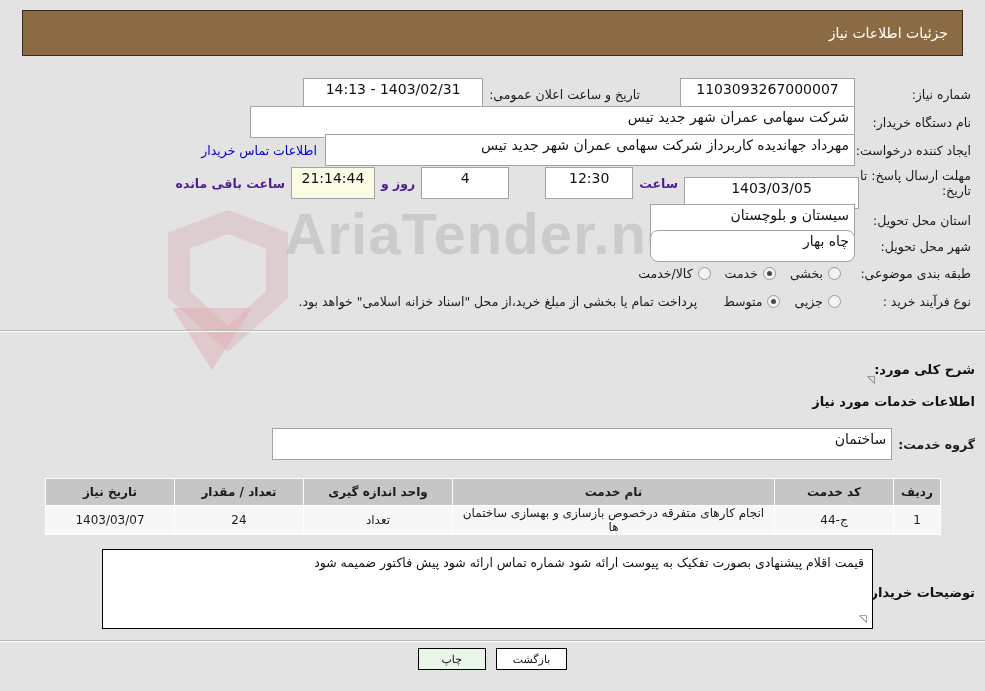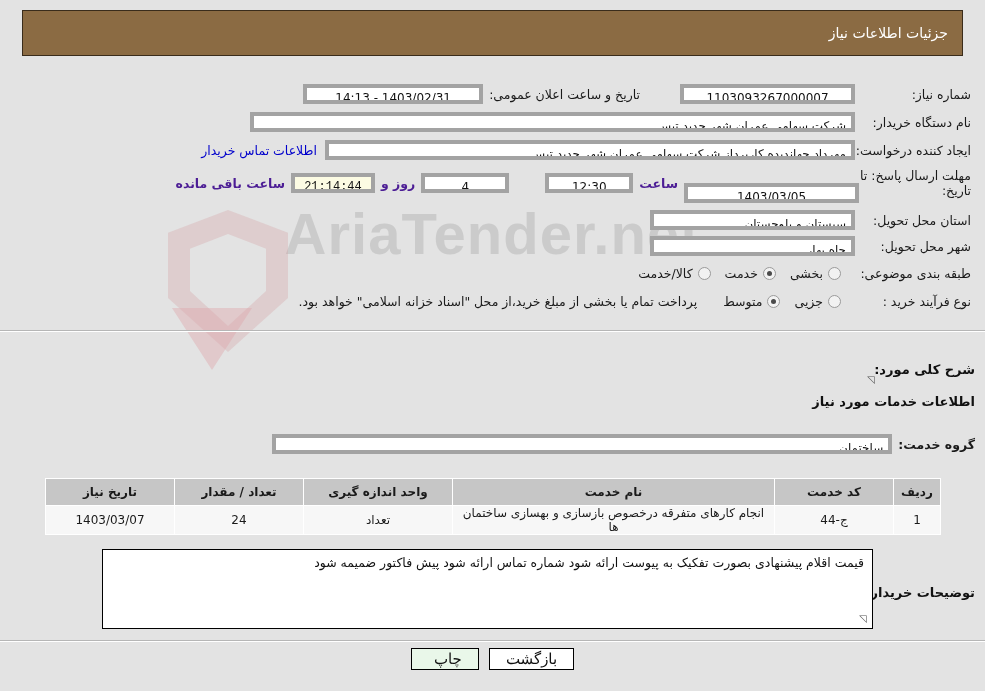--- a/index.html
+++ b/index.html
@@ -117,25 +117,25 @@
     text-align: right;
     padding-inline-end: 4px;
   }
   .lbl-wrap2 {
     line-height: 15px;
     white-space: normal;
     width: 112px;
     text-align: right;
   }
   .fld {
-    border: 4px solid #a3a3a3;
+    border: 1px solid #a3a3a3;
     background: #ffffff;
-    height: 20px;
+    height: 32px;
     line-height: 20px;
-    font-size: 12px;
+    font-size: 14px;
     color: #111;
     padding: 0 5px;
     box-sizing: border-box;
     text-align: center;
     overflow: hidden;
   }
   .fld.rt { text-align: right; }
   .fld.yellow { background: #fcfbe3; }
   .link {
     color: #0000cc;
@@ -257,29 +257,29 @@
     left: 0;
     top: 648px;
     width: 985px;
     display: flex;
     justify-content: center;
     gap: 10px;
     z-index: 3;
   }
   .btn {
     border: 1px solid #000;
-    font-size: 15px;
+    font-size: 11px;
     color: #111;
     height: 22px;
     min-width: 68px;
     padding: 0 16px;
     cursor: pointer;
     box-sizing: border-box;
     line-height: 20px;
-    text-align: right;
+    text-align: center;
   }
   .btn.print { background: #e9f7e9; }
   .btn.back  { background: #ffffff; }
 </style>
 </head>
 <body>
 
 <div class="page">
 
   <div class="watermark">
@@ -316,32 +316,32 @@
       </div>
 
       <div class="irow" style="top:102px; right:14px; height:34px;">
         <span class="lbl lbl-wrap2">مهلت ارسال پاسخ: تا تاریخ:</span>
         <span class="fld" style="width:175px;margin-top:20px;">1403/03/05</span>
         <span class="inline-lbl">ساعت</span>
         <span class="fld" style="width:88px;">12:30</span>
         <span style="display:inline-block;width:36px;"></span>
         <span class="fld" style="width:88px;">4</span>
         <span class="inline-lbl">روز و</span>
-        <span class="fld yellow" style="width:84px;font-family:Liberation Mono, monospace;">21:14:44</span>
+        <span class="fld yellow" style="width:84px;">21:14:44</span>
         <span class="inline-lbl">ساعت باقی مانده</span>
       </div>
 
       <div class="irow" style="top:144px; right:14px;">
         <span class="lbl lbl-w">استان محل تحویل:</span>
         <span class="fld rt" style="width:205px;">سیستان و بلوچستان</span>
       </div>
 
       <div class="irow" style="top:170px; right:14px;">
         <span class="lbl lbl-w">شهر محل تحویل:</span>
-        <span class="fld rt" style="width:205px;">چاه بهار</span>
+        <span class="fld rt" style="width:205px;border-radius:8px;">چاه بهار</span>
       </div>
 
       <div class="irow" style="top:197px; right:14px;">
         <span class="lbl lbl-w">طبقه بندی موضوعی:</span>
         <span class="radio-grp">
           <span class="radio"></span>
           <span class="rlbl">بخشی</span>
         </span>
         <span class="radio-grp">
           <span class="radio on"></span>

